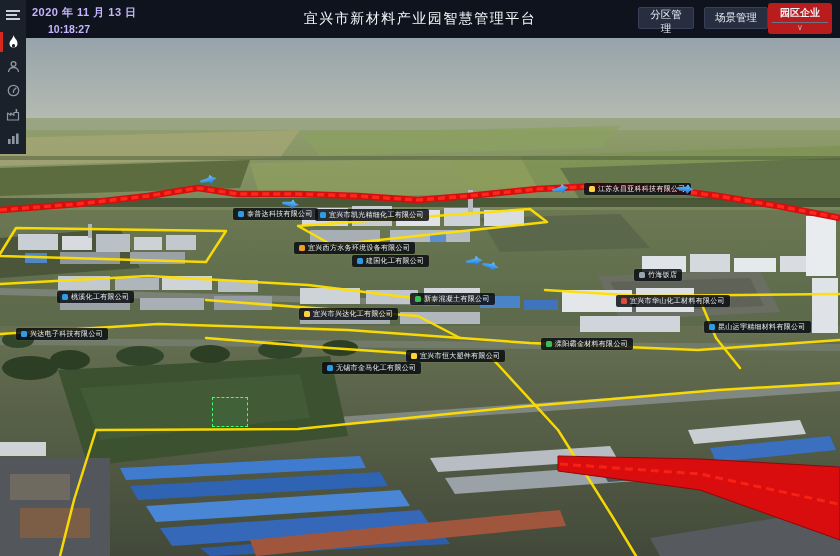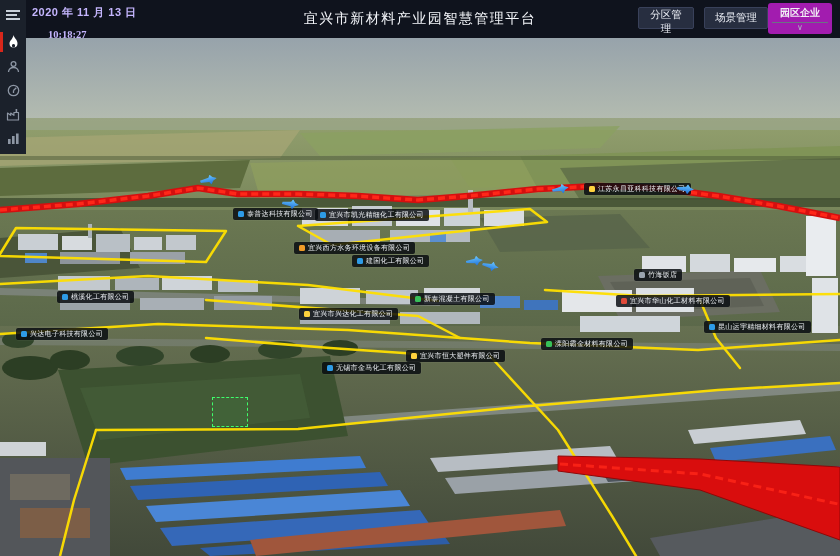--- a/index.html
+++ b/index.html
@@ -3,29 +3,29 @@
 <meta charset="utf-8">
 <style>
   html,body{margin:0;padding:0;background:#0e121c;}
   .app{position:relative;width:840px;height:556px;overflow:hidden;
        font-family:"Liberation Sans",sans-serif;background:#0e121c;}
 
   
   .header{position:absolute;top:0;left:0;width:840px;height:38px;background:#0f131d;z-index:10;}
   .datetime{position:absolute;left:32px;top:5px;color:#c4b5fd;}
   .date{font-size:11px;font-weight:bold;letter-spacing:.5px;}
-  .time{font-size:10.5px;margin-top:9px;margin-left:16px;font-weight:bold;font-family:Liberation Serif, serif;}
+  .time{font-size:10.5px;margin-top:3px;margin-left:16px;font-weight:bold;}
   .title{position:absolute;left:0;right:0;top:10px;text-align:center;color:#f3f5f9;
          font-size:14px;font-weight:normal;letter-spacing:1.5px;}
   .hdr-btn{position:absolute;top:7px;height:22px;background:#272e40;border:1px solid #39415a;
            color:#e8ebf2;font-size:10.5px;padding:0 8px;border-radius:2px;cursor:pointer;
            font-family:"Liberation Sans",sans-serif;}
   .hdr-btn.b1{left:638px;width:56px;}
   .hdr-btn.b2{left:704px;width:64px;}
-  .dropdown{position:absolute;left:768px;top:3px;width:64px;height:31px;background:#a21caf;
+  .dropdown{position:absolute;left:768px;top:3px;width:64px;height:31px;background:#b91c1c;
             border-radius:3px;text-align:center;cursor:pointer;}
   .dropdown .dd-label{display:block;font-size:10px;color:#f0eef4;font-weight:bold;
             padding-top:3px;border-bottom:1px solid #6b7384;margin:0 4px;padding-bottom:2px;}
   .dropdown .dd-chev{display:block;font-size:8px;color:#aeb6c4;line-height:10px;}
 
   
   .sidebar{position:absolute;left:0;top:0;width:26px;height:154px;background:#1b212b;z-index:12;}
   .side-item{position:relative;width:26px;height:24px;display:flex;align-items:center;
              justify-content:center;cursor:pointer;}
   .side-item.hamb{height:30px;}

